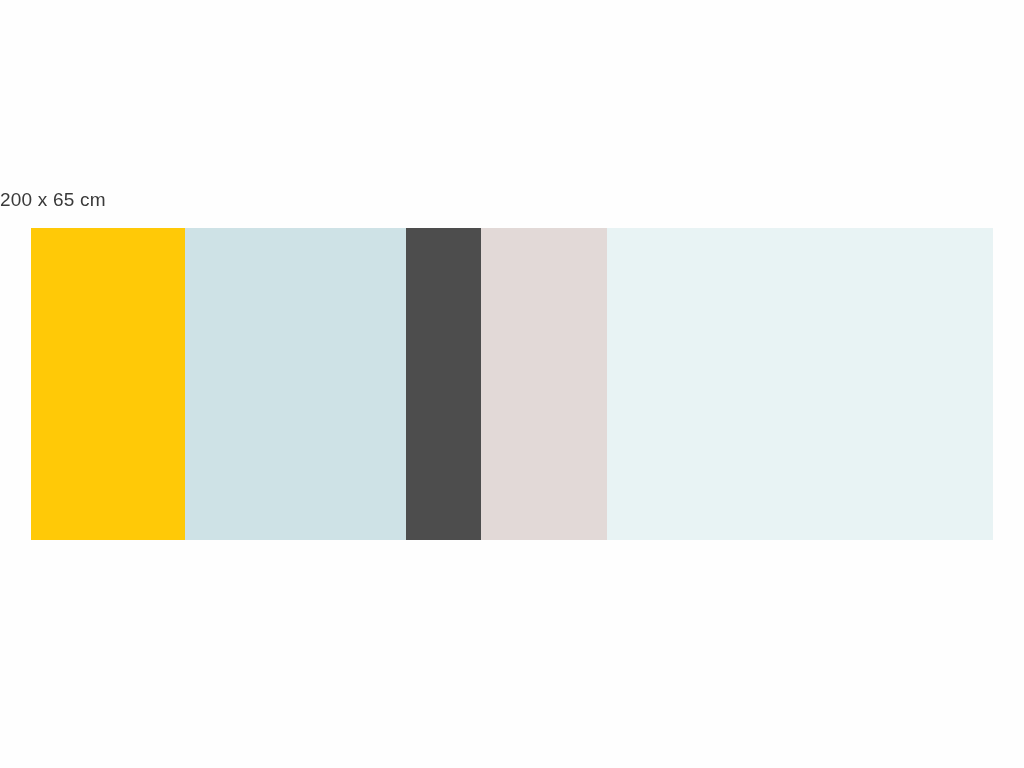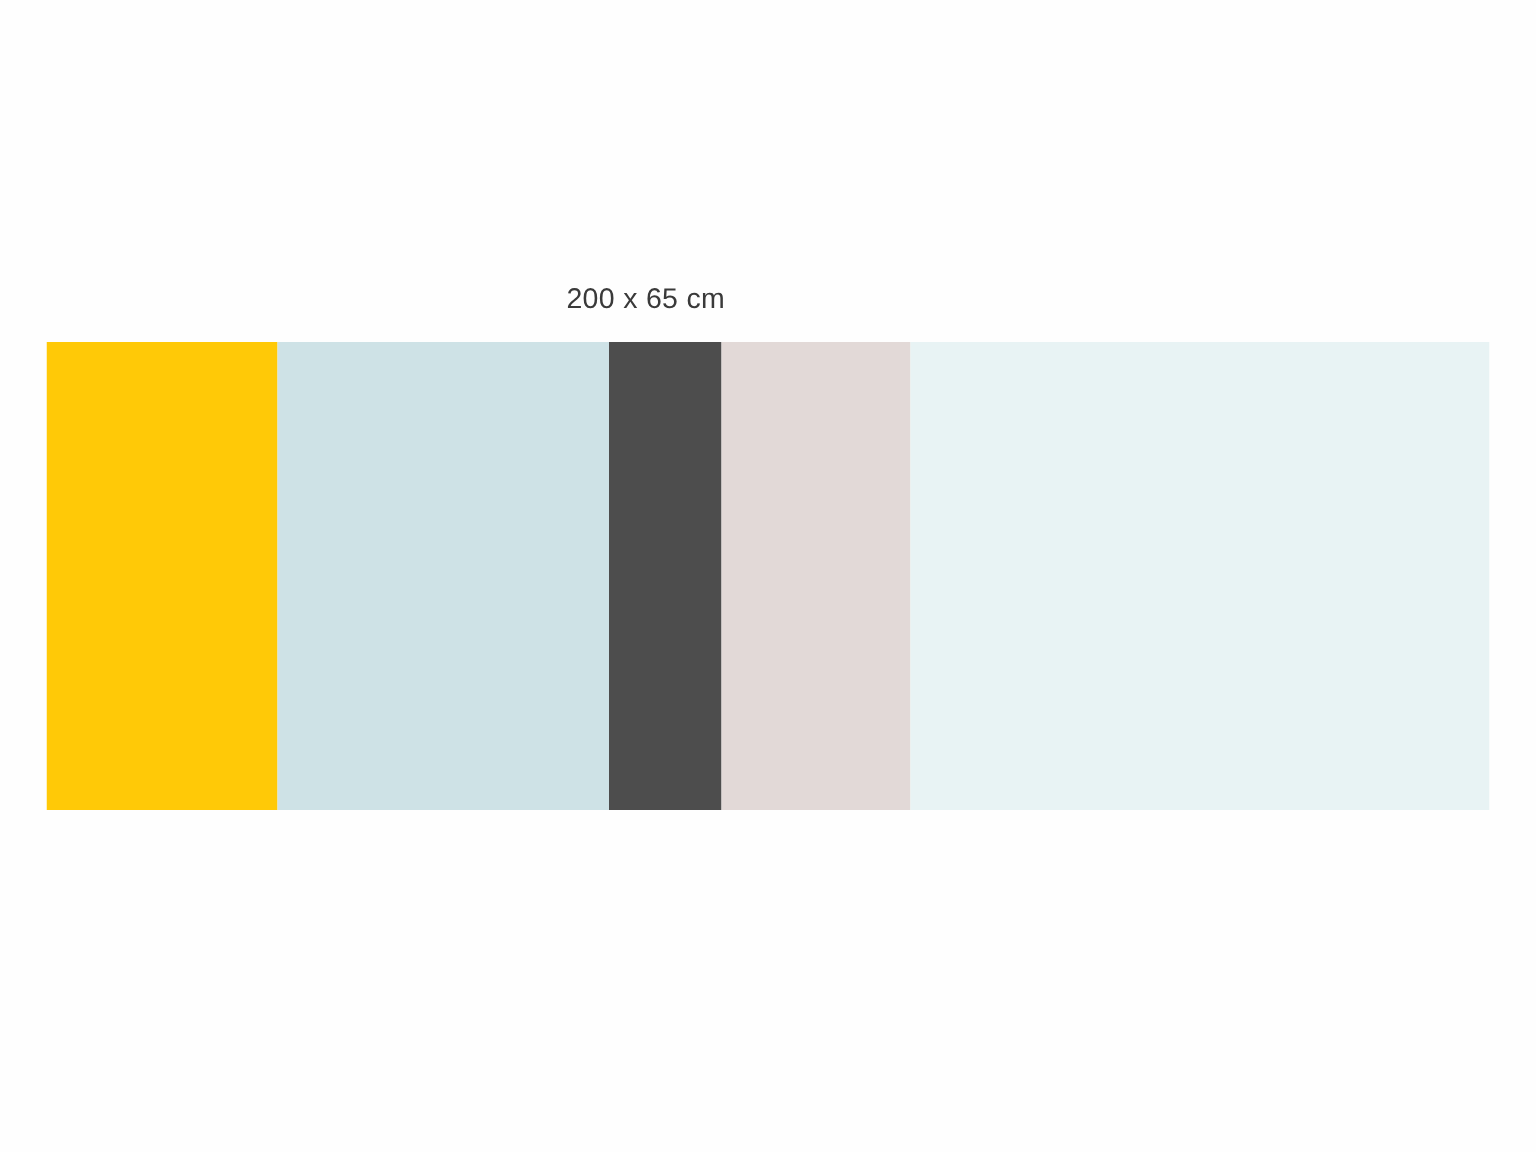--- a/index.html
+++ b/index.html
@@ -23,21 +23,21 @@
     width: 1024px;
     height: 768px;
   }
 
   
   #dimension-label {
     position: absolute;
     left: 0;
     top: 188px;
     width: 861px;
-    text-align: center;
+    text-align: left;
     font-family: "Liberation Sans", sans-serif;
     font-size: 19px;
     line-height: 24px;
     letter-spacing: 0.2px;
     color: #3a3a3a;
     white-space: nowrap;
     user-select: none;
   }
 
   

